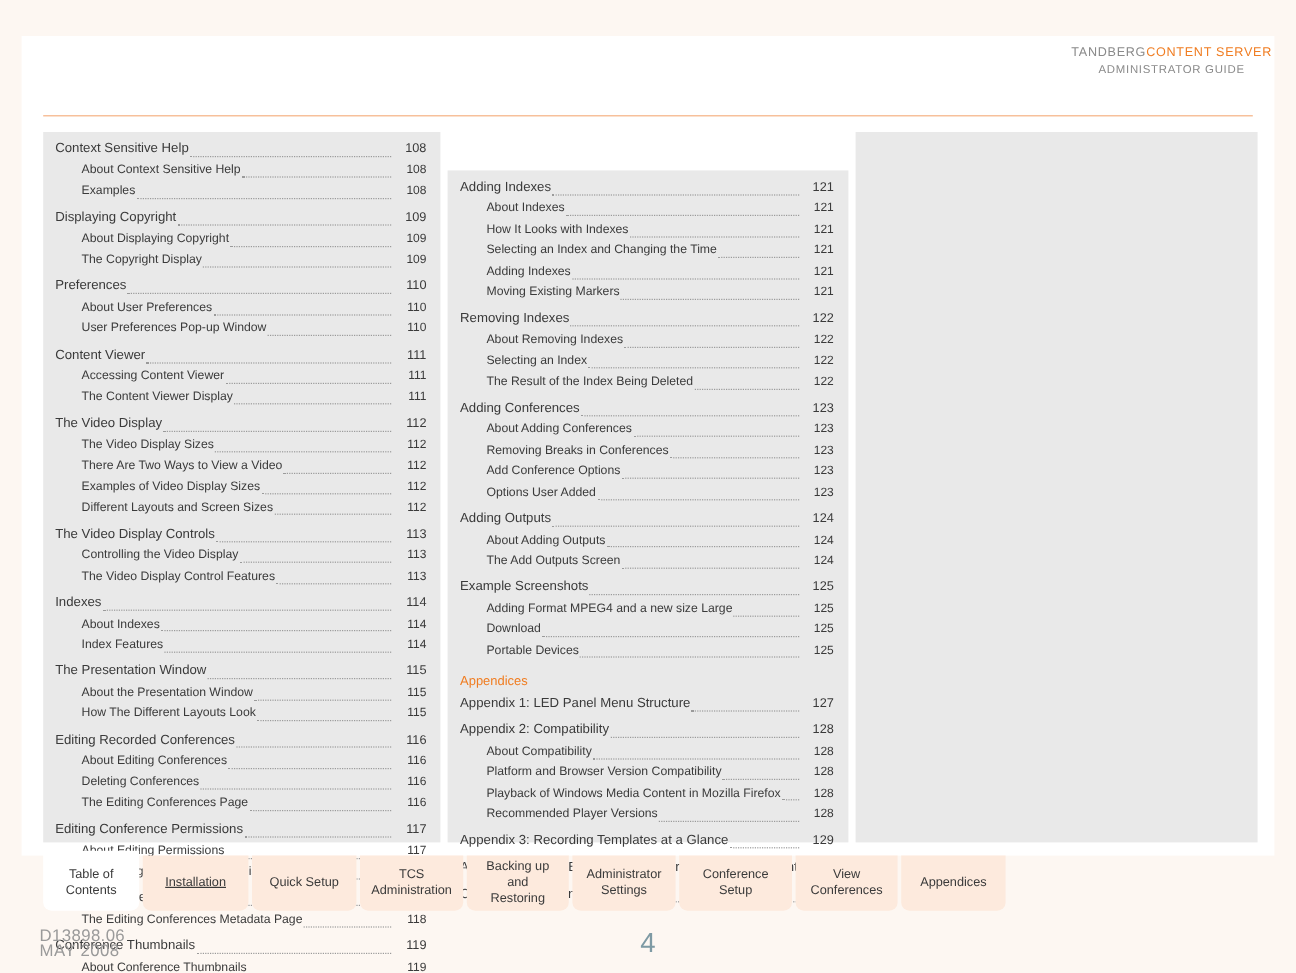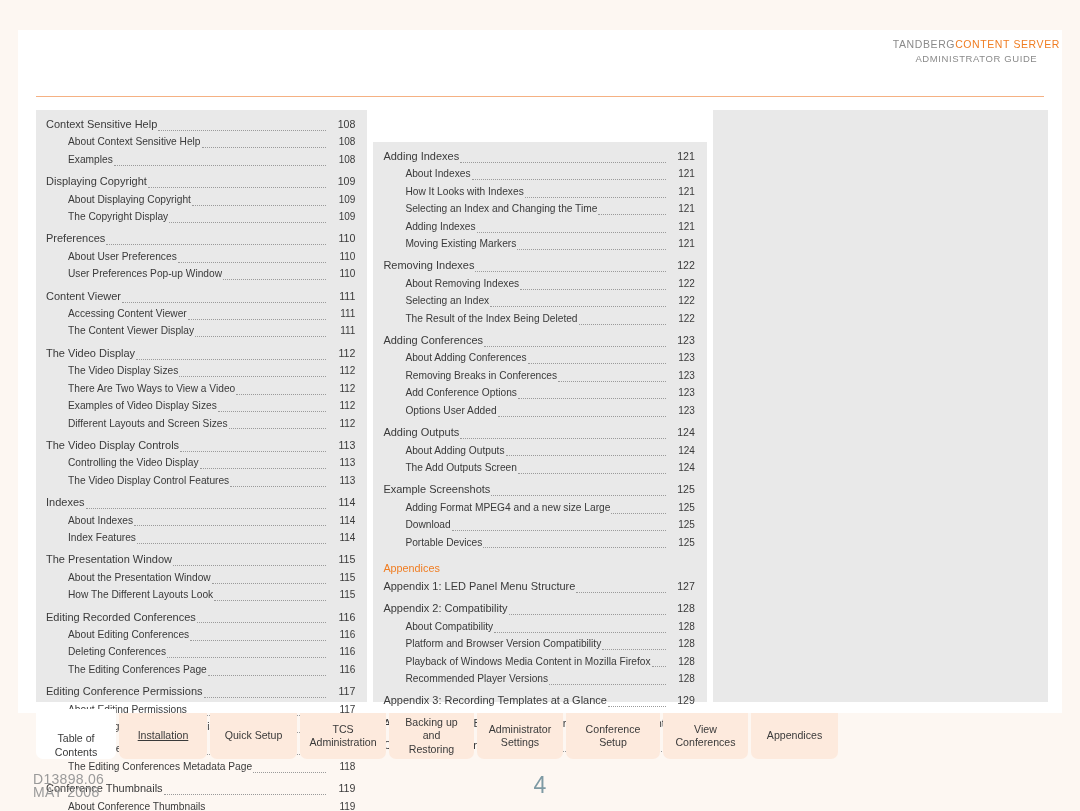--- a/index.html
+++ b/index.html
@@ -134,21 +134,21 @@
     box-sizing: border-box;
     padding: 0 6px;
     height: 46px;
   }
   .tab.active {
     background: #ffffff;
     margin-top: -4px;
     height: 50px;
     padding-top: 4px;
   }
-  .tab-w1 { width: 80px; align-items: flex-end; }
+  .tab-w1 { width: 80px; }
   .tab-w2 { width: 86px; }
   .tab-w3 { width: 88px; text-decoration: underline; }
   .tab-w4 { width: 87px; }
   .tab-w5 { width: 86px; }
   .tab-w6 { width: 85px; }
   .tab-w7 { width: 86px; }
   .tab-w8 { width: 94px; }
   .tab-w9 { width: 85px; }
   .tab-w10{ width: 87px; }
 

